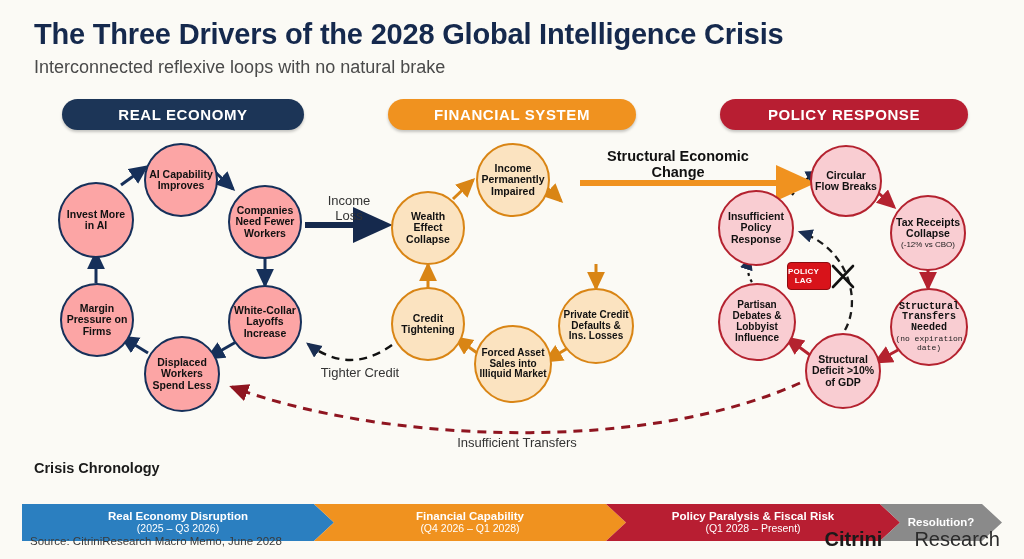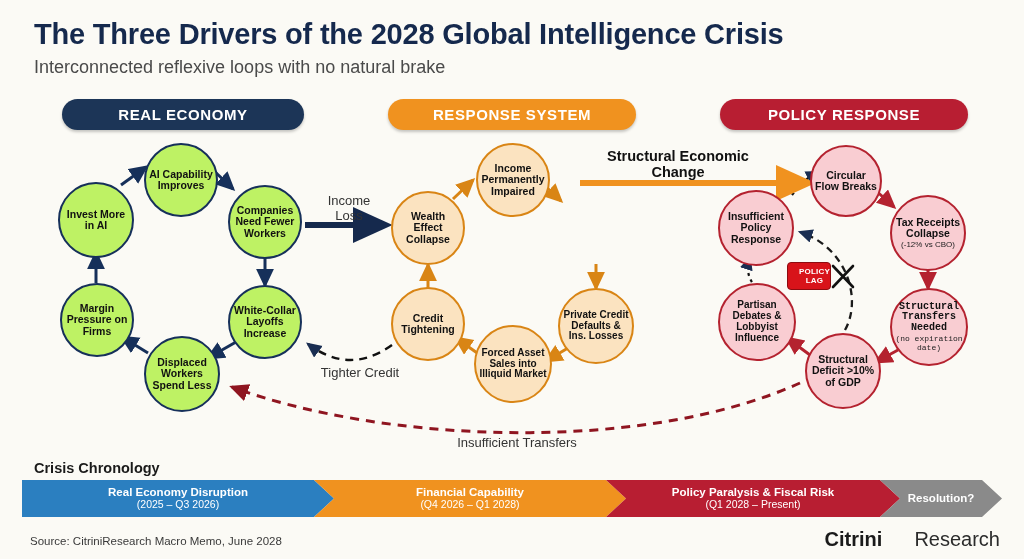--- a/index.html
+++ b/index.html
@@ -77,21 +77,21 @@
     color: #111111;
   }
   .node .lbl { padding: 0 3px; }
   .node .sub {
     display: block;
     font-weight: normal;
     font-size: 8px;
     margin-top: 1px;
     color: #222;
   }
-  .node.blue   { background: #bef264; border: 2px solid #16305a; }
+  .node.blue   { background: #fca5a5; border: 2px solid #16305a; }
   .node.orange { background: #fbe3c0; border: 2px solid #d98515; }
   .node.red    { background: #f9cdd2; border: 2px solid #b4222f; }
 
   
   .conn-label {
     position: absolute;
     font-size: 13px;
     color: #333333;
     text-align: center;
     line-height: 1.12;
@@ -111,38 +111,38 @@
     height: 26px;
     background: #d8131a;
     border: 1px solid #8d0b10;
     border-radius: 4px;
     color: #ffffff;
     font-size: 8px;
     font-weight: bold;
     line-height: 1.15;
     display: flex;
     align-items: center;
-    justify-content: flex-end;
+    justify-content: flex-start;
     text-align: center;
     letter-spacing: 0.2px;
   }
 
   
   #chrono-title {
     position: absolute;
     left: 34px;
     top: 460px;
     font-size: 14.5px;
     font-weight: bold;
     color: #1a1a1a;
   }
   #chrono-bar {
     position: absolute;
     left: 22px;
-    top: 480px;
+    top: 504px;
     width: 980px;
     height: 37px;
   }
   .chrono-seg {
     position: absolute;
     top: 0;
     height: 37px;
     color: #ffffff;
     display: flex;
     flex-direction: column;
@@ -247,21 +247,21 @@
       <path d="M392,345 C360,368 332,362 308,344" stroke="#111" stroke-width="2.4" fill="none" stroke-dasharray="8,6" marker-end="url(#ah-black)"></path>
 
       <path d="M800,383 C640,455 380,442 232,387" stroke="#8f1520" stroke-width="3" fill="none" stroke-dasharray="9,7" marker-end="url(#ah-darkred)"></path>
     </g>
   </svg>
 
   <div class="title">The Three Drivers of the 2028 Global Intelligence Crisis</div>
   <div class="subtitle">Interconnected reflexive loops with no natural brake</div>
 
   <div class="pill" id="pill-real">REAL ECONOMY</div>
-  <div class="pill" id="pill-fin">RESPONSE SYSTEM</div>
+  <div class="pill" id="pill-fin">FINANCIAL SYSTEM</div>
   <div class="pill" id="pill-policy">POLICY RESPONSE</div>
 
   <div class="node blue" style="left:144px; top:143px; width:74px; height:74px; font-size:10.5px;">
     <span class="lbl">AI Capability Improves</span>
   </div>
   <div class="node blue" style="left:228px; top:185px; width:74px; height:74px; font-size:10.5px;">
     <span class="lbl">Companies Need Fewer Workers</span>
   </div>
   <div class="node blue" style="left:228px; top:285px; width:74px; height:74px; font-size:10.5px;">
     <span class="lbl">White-Collar Layoffs Increase</span>

